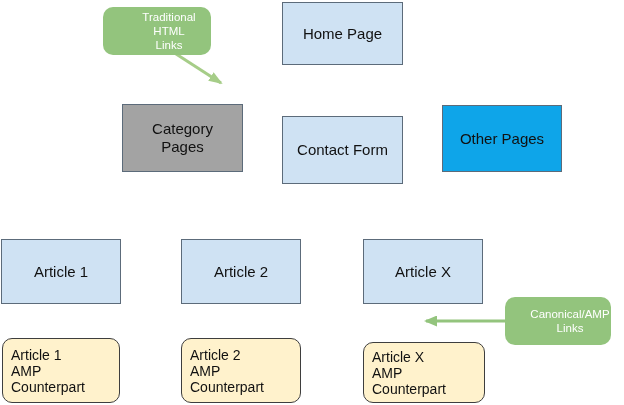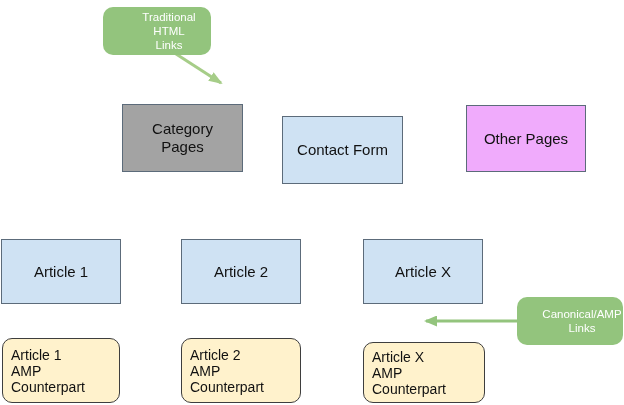--- a/index.html
+++ b/index.html
@@ -67,31 +67,34 @@
         <path d="M0,0 L14,5 L0,10 Z" fill="#a6cd88"></path>
       </marker>
       <marker id="head-canonical" markerUnits="userSpaceOnUse" markerWidth="13" markerHeight="11" viewBox="0 0 13 11" refX="11" refY="5.5" orient="auto">
         <path d="M0,0 L13,5.5 L0,11 Z" fill="#93c47d"></path>
       </marker>
     </defs>
     <line x1="173" y1="52" x2="221" y2="83" stroke-width="3" marker-end="url(#head-traditional)" stroke="#a6cd88"></line>
     <line x1="517" y1="321" x2="426" y2="321" stroke-width="3" marker-end="url(#head-canonical)" stroke="#93c47d"></line>
   </svg>
 
+  <div class="node page-box" style="left: 282px; top: 2px; width: 121px; height: 63px; background-color: rgb(207, 226, 243);">
+    <span class="label">Home Page</span>
+  </div>
 
   <div class="node page-box" style="left: 122px; top: 104px; width: 121px; height: 68px; background-color: #a3a3a3;">
     <span class="label">Category
 Pages</span>
   </div>
 
   <div class="node page-box" style="left: 282px; top: 116px; width: 121px; height: 68px; background-color: rgb(207, 226, 243);">
     <span class="label">Contact Form</span>
   </div>
 
-  <div class="node page-box" style="left: 442px; top: 105px; width: 120px; height: 67px; background-color: #f0abfc; margin-left: 24px;">
+  <div class="node page-box" style="left: 442px; top: 105px; width: 120px; height: 67px; background-color: #0ea5e9;">
     <span class="label">Other Pages</span>
   </div>
 
   <div class="node page-box" style="left: 1px; top: 239px; width: 120px; height: 65px; background-color: rgb(207, 226, 243);">
     <span class="label">Article 1</span>
   </div>
 
   <div class="node page-box" style="left: 181px; top: 239px; width: 120px; height: 65px; background-color: rgb(207, 226, 243);">
     <span class="label">Article 2</span>
   </div>
@@ -116,18 +119,18 @@
     <span class="label">Article X
 AMP
 Counterpart</span>
   </div>
 
   <div class="node callout" style="left: 103px; top: 7px; width: 108px; height: 48px; background-color: rgb(147, 196, 125);">
     <span class="label">Traditional HTML
 Links</span>
   </div>
 
-  <div class="node callout" style="left: 517px; top: 297px; width: 106px; height: 48px; background-color: rgb(147, 196, 125);">
+  <div class="node callout" style="left: 505px; top: 297px; width: 106px; height: 48px; background-color: rgb(147, 196, 125);">
     <span class="label">Canonical/AMP
 Links</span>
   </div>
 
 </div>
 
 </body></html>

